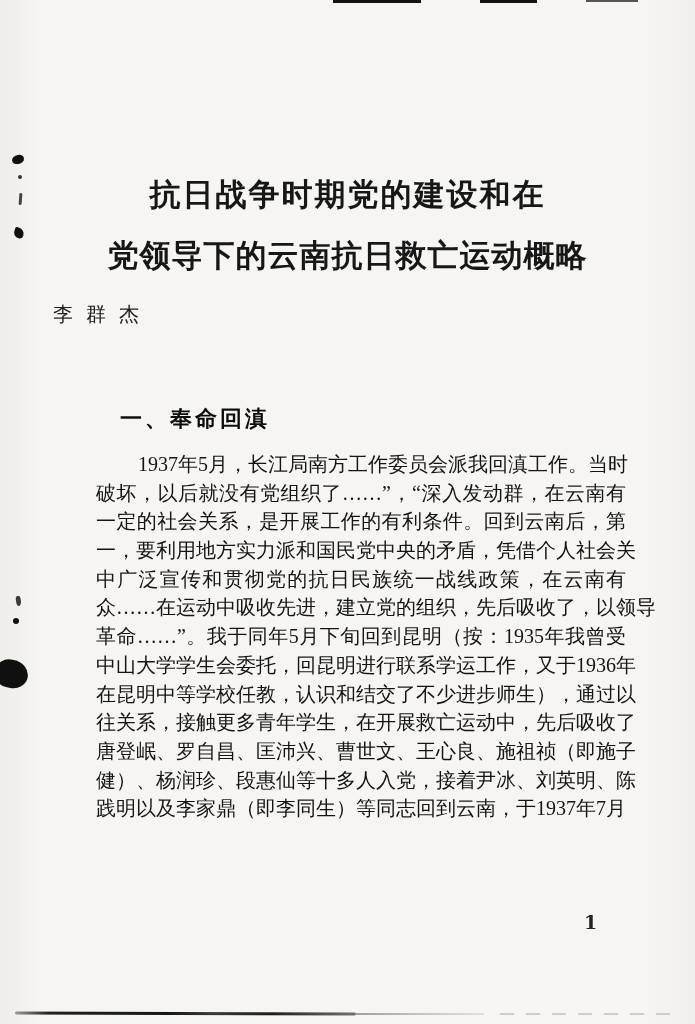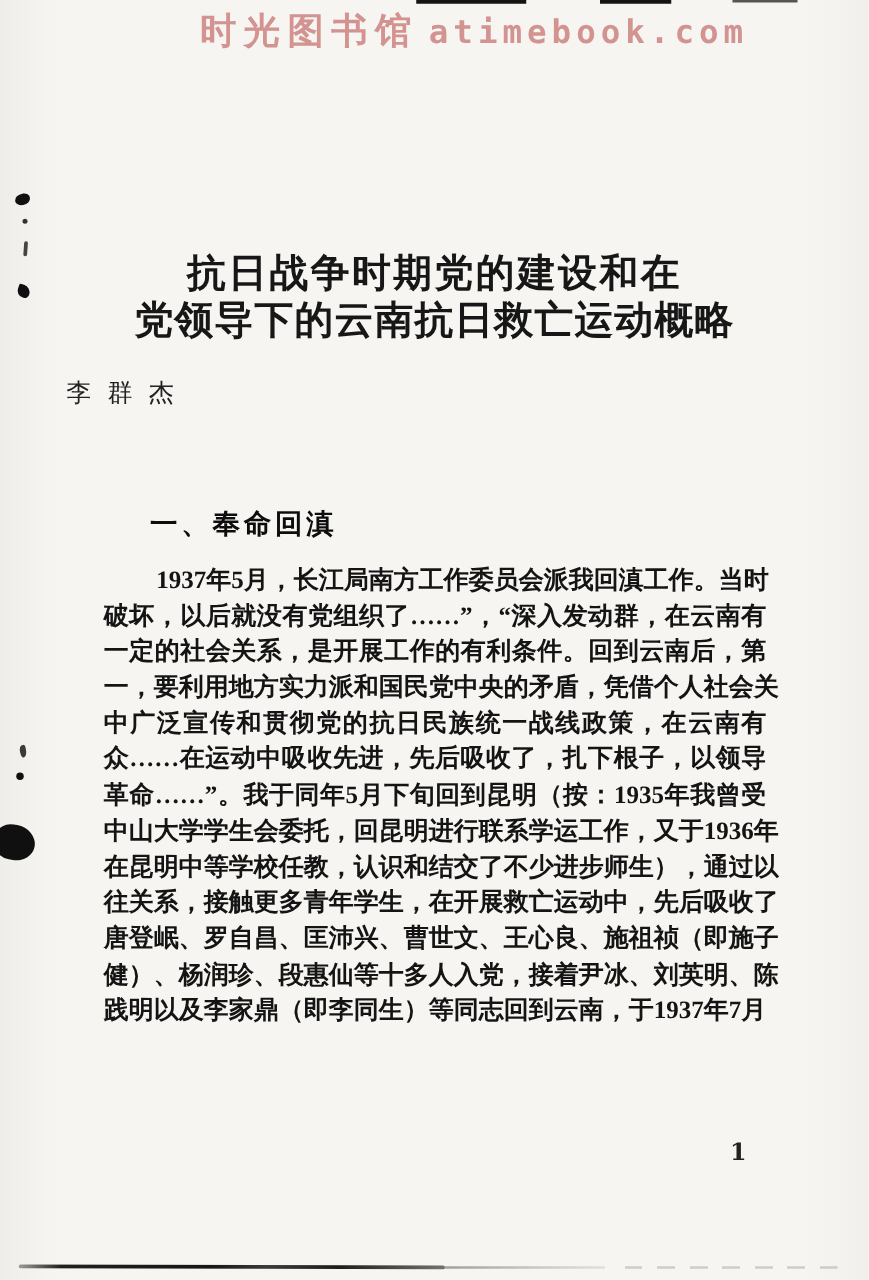--- a/index.html
+++ b/index.html
@@ -29,38 +29,38 @@
   .top-dash{position:absolute;top:0;height:3px;background:#141414;}
   .td1{left:333px;width:88px;}
   .td2{left:480px;width:57px;}
   .td3{left:586px;width:52px;height:2px;background:#555;}
 
   
   .title-line{
     position:absolute;left:0;width:100%;text-align:center;margin:0;
     font-size:31px;font-weight:600;letter-spacing:2px;color:#171717;
   }
-  .t1{top:174px;margin-top:24px;}
+  .t1{top:174px;}
   .t2{top:235px;letter-spacing:1px;}
   .author{
     position:absolute;left:0;top:301px;width:100%;text-align:left;
     font-size:20px;letter-spacing:13px;text-indent:13px;color:#222;margin-left:40px;
   }
 
   
   .section-heading{
     position:absolute;left:120px;top:404px;margin:0;
     font-family:Liberation Serif, serif;
     font-size:22px;font-weight:bold;letter-spacing:3px;color:#0d0d0d;
   }
 
   
   .body-text{
-    position:absolute;left:83px;top:450px;width:530px;
-    font-size:20px;font-weight:700;line-height:28.7px;color:#141414;
+    position:absolute;left:96px;top:450px;width:530px;
+    font-size:20px;font-weight:400;line-height:28.7px;color:#141414;
   }
   .body-line{
     text-align:justify;text-align-last:justify;
     height:28.7px;white-space:nowrap;
   }
   .body-line:first-child{text-indent:42px;}
 
   .page-number{
     position:absolute;left:584px;top:911px;
     font-size:19px;font-weight:600;color:#222;
@@ -94,38 +94,35 @@
 </style>
 </head>
 <body>
 
 <div class="page">
 
   <div class="top-dash td1"></div>
   <div class="top-dash td2"></div>
   <div class="top-dash td3"></div>
 
-  <header class="watermark">
-    <span class="cn" style="color: rgb(204, 131, 129);">时光图书馆</span><span class="url" style="color: rgb(204, 131, 129);">atimebook.com</span>
-  </header>
 
   <h1 class="title-line t1">抗日战争时期党的建设和在</h1>
   <h1 class="title-line t2">党领导下的云南抗日救亡运动概略</h1>
 
   <div class="author">李群杰</div>
 
   <h2 class="section-heading">一、奉命回滇</h2>
 
   <div class="body-text">
       <div class="body-line">1937年5月，长江局南方工作委员会派我回滇工作。当时</div>
       <div class="body-line">破坏，以后就没有党组织了……”，“深入发动群，在云南有</div>
       <div class="body-line">一定的社会关系，是开展工作的有利条件。回到云南后，第</div>
       <div class="body-line">一，要利用地方实力派和国民党中央的矛盾，凭借个人社会关</div>
       <div class="body-line">中广泛宣传和贯彻党的抗日民族统一战线政策，在云南有</div>
-      <div class="body-line">众……在运动中吸收先进，先后吸收了，扎下根子，以领导</div>
+      <div class="body-line">众……在运动中吸收先进，建立党的组织，先后吸收了，以领导</div>
       <div class="body-line">革命……”。我于同年5月下旬回到昆明（按：1935年我曾受</div>
       <div class="body-line">中山大学学生会委托，回昆明进行联系学运工作，又于1936年</div>
       <div class="body-line">在昆明中等学校任教，认识和结交了不少进步师生），通过以</div>
       <div class="body-line">往关系，接触更多青年学生，在开展救亡运动中，先后吸收了</div>
       <div class="body-line">唐登岷、罗自昌、匡沛兴、曹世文、王心良、施祖祯（即施子</div>
       <div class="body-line">健）、杨润珍、段惠仙等十多人入党，接着尹冰、刘英明、陈</div>
       <div class="body-line">践明以及李家鼎（即李同生）等同志回到云南，于1937年7月</div>
     </div>
 
   <div class="page-number">1</div>

